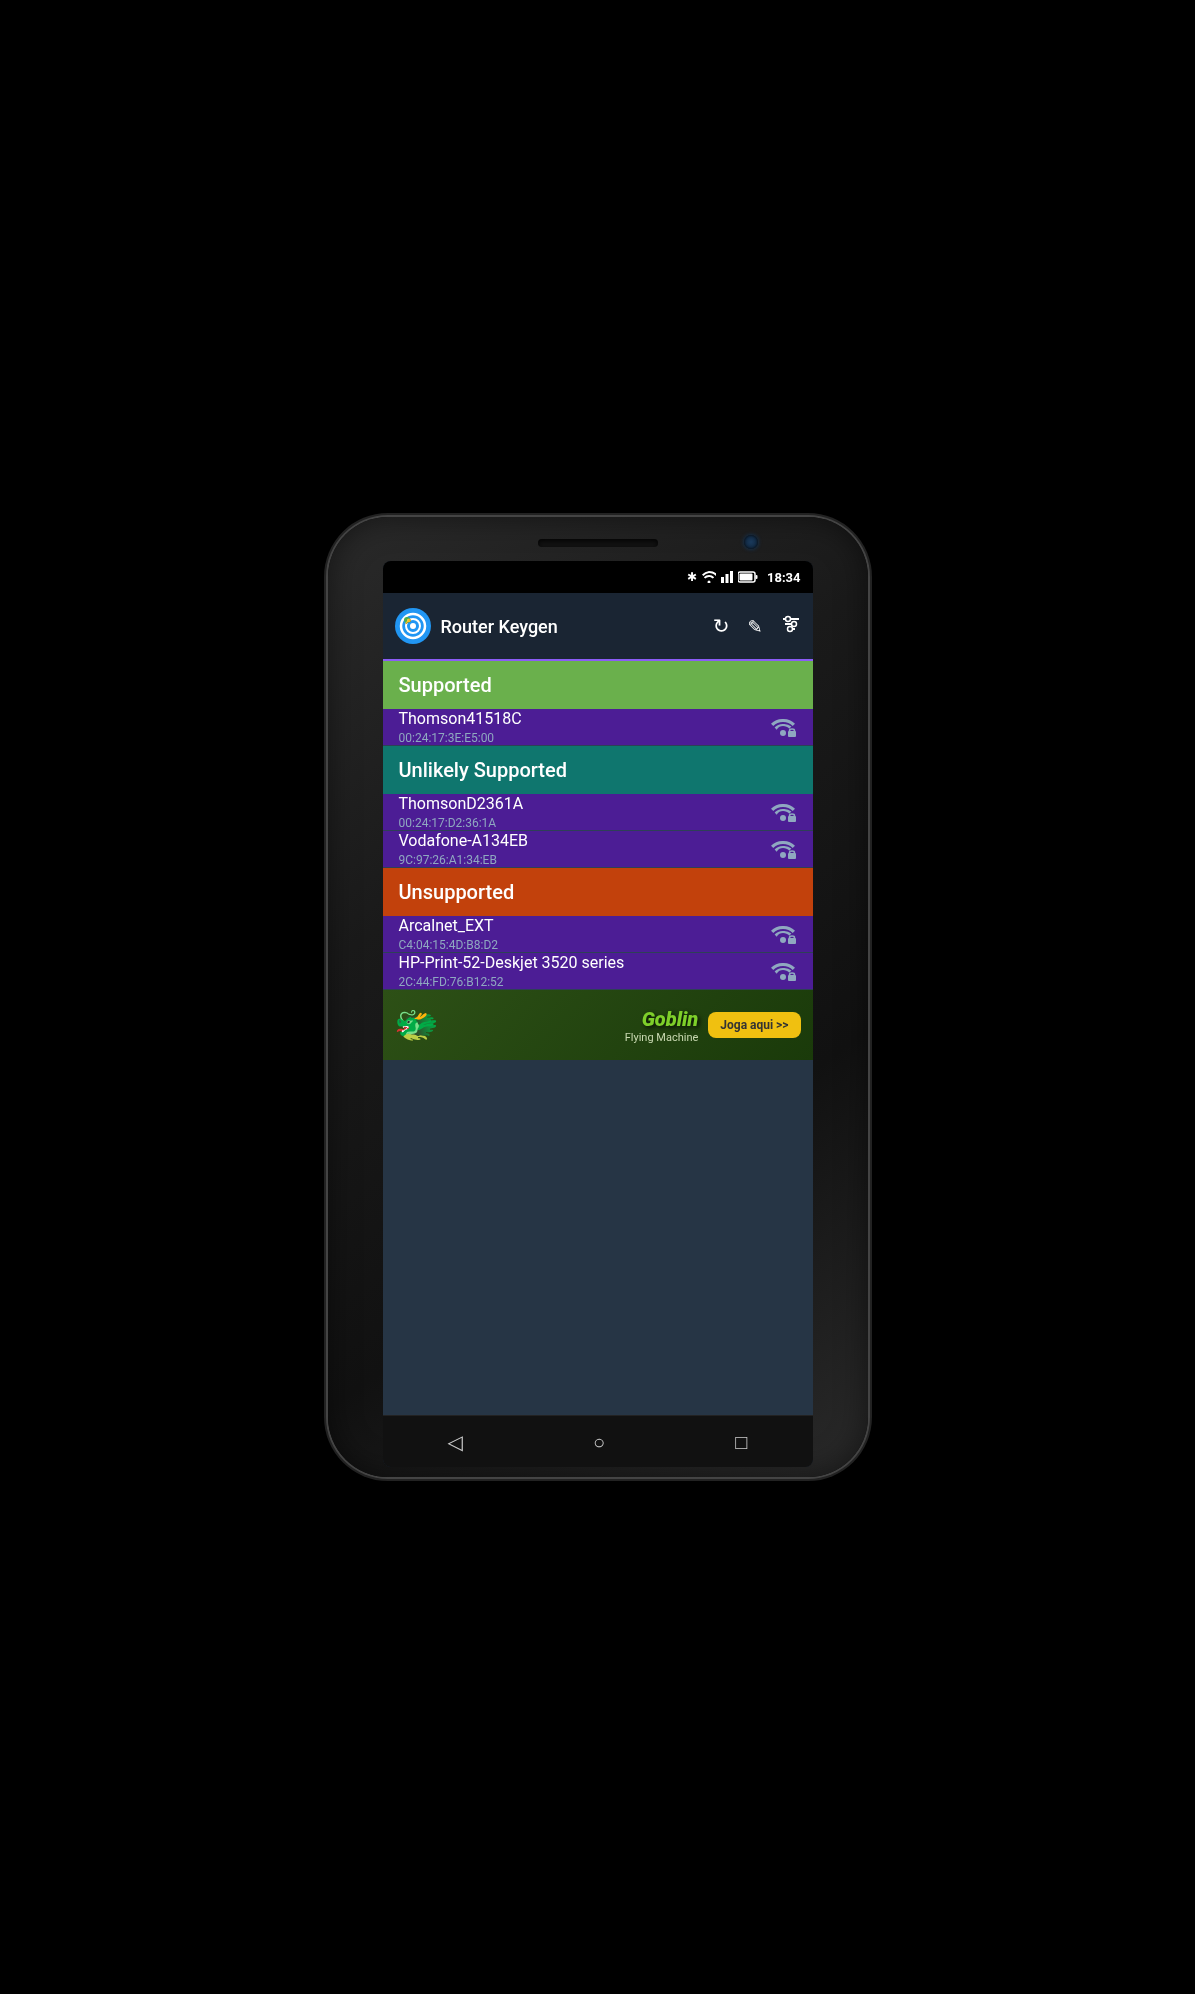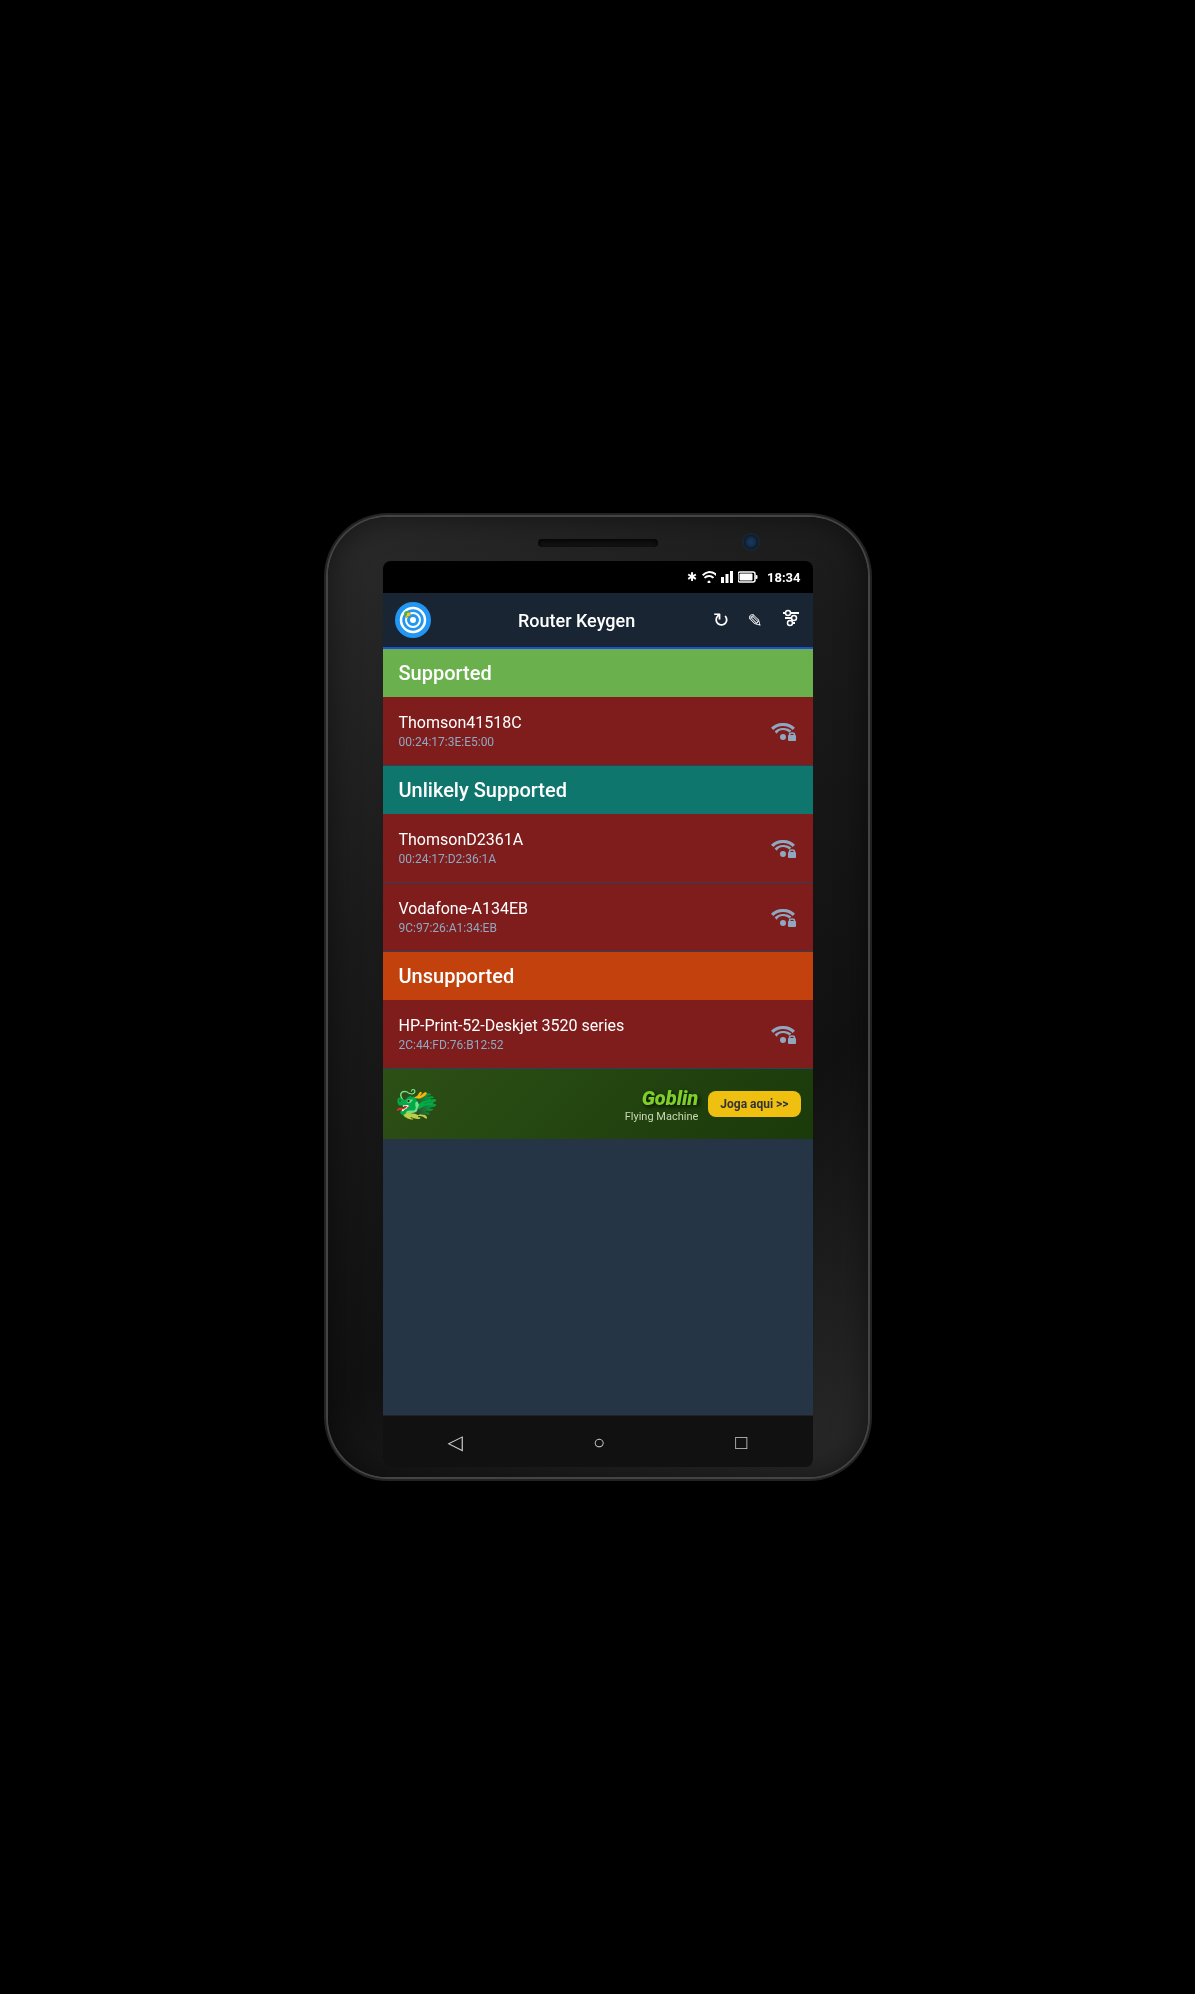--- a/index.html
+++ b/index.html
@@ -91,24 +91,23 @@
       color: #fff;
       font-size: 12px;
     }
 
     
     .app-bar {
       background: #1a2533;
       display: flex;
       align-items: center;
       padding: 0 12px;
-      height: 56px;
-      flex-shrink: 0;
-      border-bottom: 2px solid #1d4ed8;
-      text-align: center;
+      height: 68px;
+      flex-shrink: 0;
+      border-bottom: 2px solid #8b5cf6;
     }
 
     .app-logo {
       width: 36px;
       height: 36px;
       margin-right: 10px;
       flex-shrink: 0;
     }
 
     .app-title {
@@ -152,23 +151,23 @@
       background: #0f766e;
     }
 
     .section-header.unsupported {
       background: #c2410c;
     }
 
     .network-item {
       display: flex;
       align-items: center;
-      padding: 16px 16px;
+      padding: 0 16px;
       border-bottom: 1px solid #2e4057;
-      background: #7f1d1d;
+      background: #4c1d95;
       cursor: pointer;
     }
 
     .network-info {
       flex: 1;
     }
 
     .network-name {
       color: #fff;
       font-size: 16px;
@@ -386,20 +385,35 @@
             <rect x="19" y="15" width="8" height="6" rx="1" fill="#8fa8c0"></rect>
             <rect x="20.5" y="13" width="5" height="3" rx="2.5" fill="none" stroke="#8fa8c0" stroke-width="1.5"></rect>
           </svg>
         </div>
       </div>
 
       <div class="section-header unsupported">
         <span>Unsupported</span>
       </div>
 
+      <div class="network-item">
+        <div class="network-info">
+          <div class="network-name">Arcalnet_EXT</div>
+          <div class="network-mac">C4:04:15:4D:B8:D2</div>
+        </div>
+        <div class="wifi-lock-icon">
+          <svg width="28" height="22" viewBox="0 0 28 22" fill="none">
+            <path d="M14 14a3 3 0 1 0 0 6 3 3 0 0 0 0-6z" fill="#8fa8c0"></path>
+            <path d="M14 10c2.5 0 4.7 1 6.3 2.7l2.1-2.1A11 11 0 0 0 14 8a11 11 0 0 0-8.4 3.6l2.1 2.1C9.3 11 11.5 10 14 10z" fill="#8fa8c0"></path>
+            <path d="M14 6c3.8 0 7.2 1.5 9.7 4L26 7.7A16 16 0 0 0 14 3 16 16 0 0 0 2 7.7L4.3 10C6.8 7.5 10.2 6 14 6z" fill="#8fa8c0"></path>
+            <rect x="19" y="15" width="8" height="6" rx="1" fill="#8fa8c0"></rect>
+            <rect x="20.5" y="13" width="5" height="3" rx="2.5" fill="none" stroke="#8fa8c0" stroke-width="1.5"></rect>
+          </svg>
+        </div>
+      </div>
 
       <div class="network-item">
         <div class="network-info">
           <div class="network-name">HP-Print-52-Deskjet 3520 series</div>
           <div class="network-mac">2C:44:FD:76:B12:52</div>
         </div>
         <div class="wifi-lock-icon">
           <svg width="28" height="22" viewBox="0 0 28 22" fill="none">
             <path d="M14 14a3 3 0 1 0 0 6 3 3 0 0 0 0-6z" fill="#8fa8c0"></path>
             <path d="M14 10c2.5 0 4.7 1 6.3 2.7l2.1-2.1A11 11 0 0 0 14 8a11 11 0 0 0-8.4 3.6l2.1 2.1C9.3 11 11.5 10 14 10z" fill="#8fa8c0"></path>

